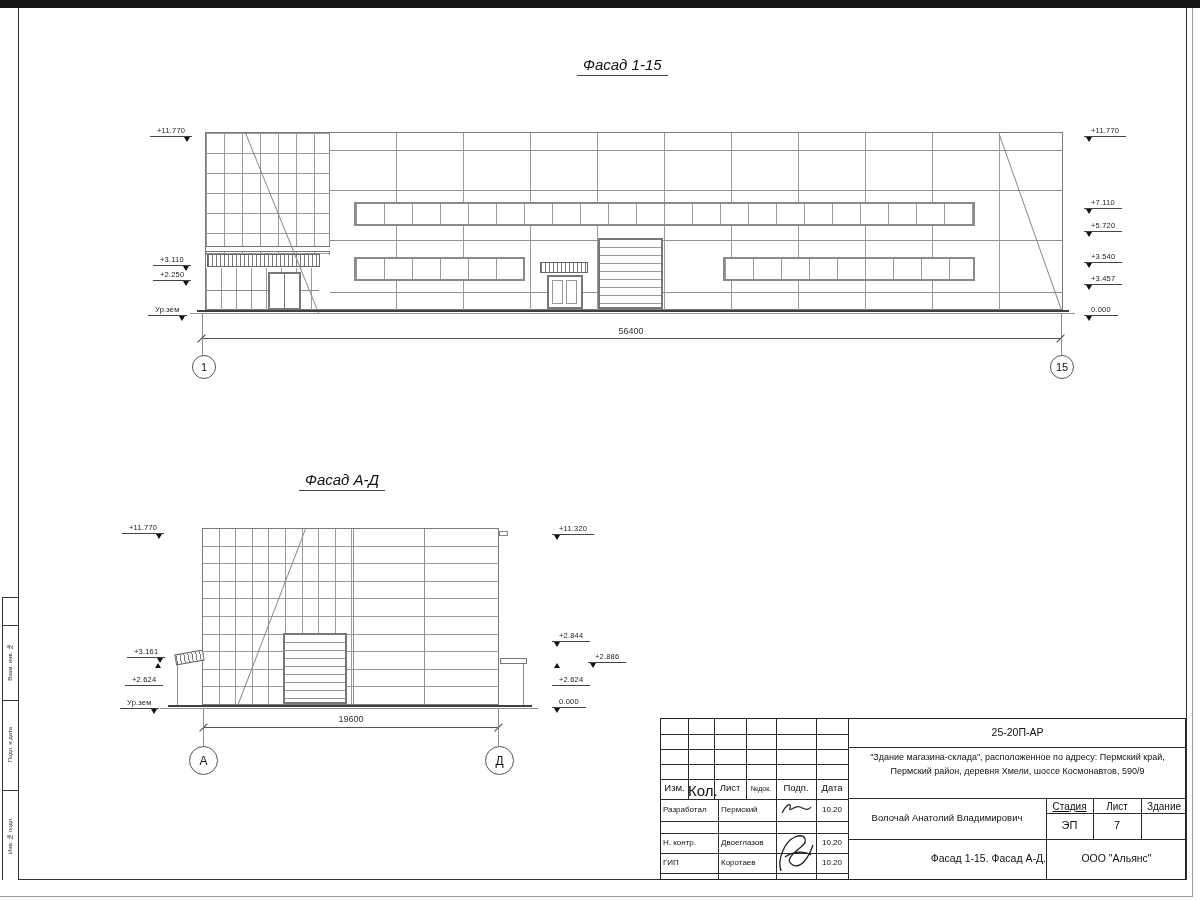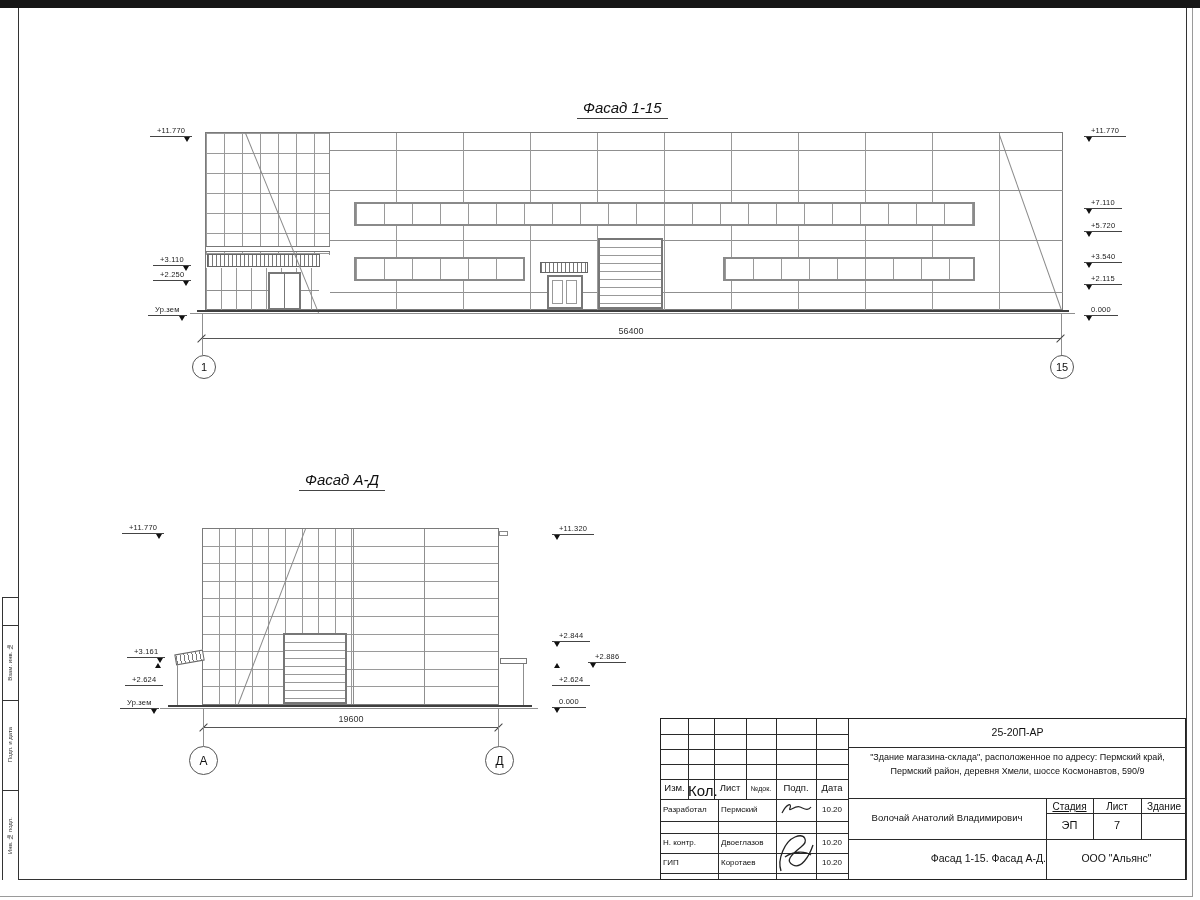--- a/index.html
+++ b/index.html
@@ -69,21 +69,21 @@
   <div class="vcell" style="top:625px;height:75px;">
     <span class="vtext">Взам. инв. №</span>
   </div>
   <div class="vcell" style="top:700px;height:90px;">
     <span class="vtext">Подп. и дата</span>
   </div>
   <div class="vcell" style="top:790px;height:90px;">
     <span class="vtext">Инв. № подл.</span>
   </div>
 
-  <div class="ftitle" style="left:577px;top:56px;margin-top:43px;">Фасад 1-15</div>
+  <div class="ftitle" style="left:577px;top:56px;">Фасад 1-15</div>
 
   <div class="fac" style="left:205px;top:132px;width:858px;height:178px;">
 
     <div class="abs" style="left:124px;top:0;width:733px;height:177px;z-index:1;
          background-image:repeating-linear-gradient(90deg,transparent 0,transparent 66px,#9a9a9a 66px,#9a9a9a 67px);"></div>
 
     <div class="hl" style="left:124px;top:17px;width:733px;"></div>
     <div class="hl" style="left:124px;top:57px;width:733px;"></div>
     <div class="hl" style="left:124px;top:107px;width:733px;"></div>
     <div class="hl" style="left:124px;top:159px;width:733px;"></div>
@@ -138,21 +138,21 @@
   <div class="mark" style="left:1084px;top:191px;">
     <span class="mtxt">+7.110</span>
     <span class="tri tdown t-l"></span></div>
   <div class="mark" style="left:1084px;top:214px;">
     <span class="mtxt">+5.720</span>
     <span class="tri tdown t-l"></span></div>
   <div class="mark" style="left:1084px;top:245px;">
     <span class="mtxt">+3.540</span>
     <span class="tri tdown t-l"></span></div>
   <div class="mark" style="left:1084px;top:267px;">
-    <span class="mtxt">+2.115</span>
+    <span class="mtxt">+3.457</span>
     <span class="tri tdown t-l"></span></div>
   <div class="mark" style="left:1084px;top:298px;">
     <span class="mtxt">0.000</span>
     <span class="tri tdown t-l"></span></div>
 
   <div class="vl" style="left:202px;top:313px;height:31px;"></div>
   <div class="vl" style="left:1061px;top:313px;height:31px;"></div>
   <div class="dim" style="left:201px;top:338px;width:860px;">
     <span class="tick" style="left:-5px;top:-1px;"></span>
     <span class="tick" style="right:-5px;top:-1px;"></span>

